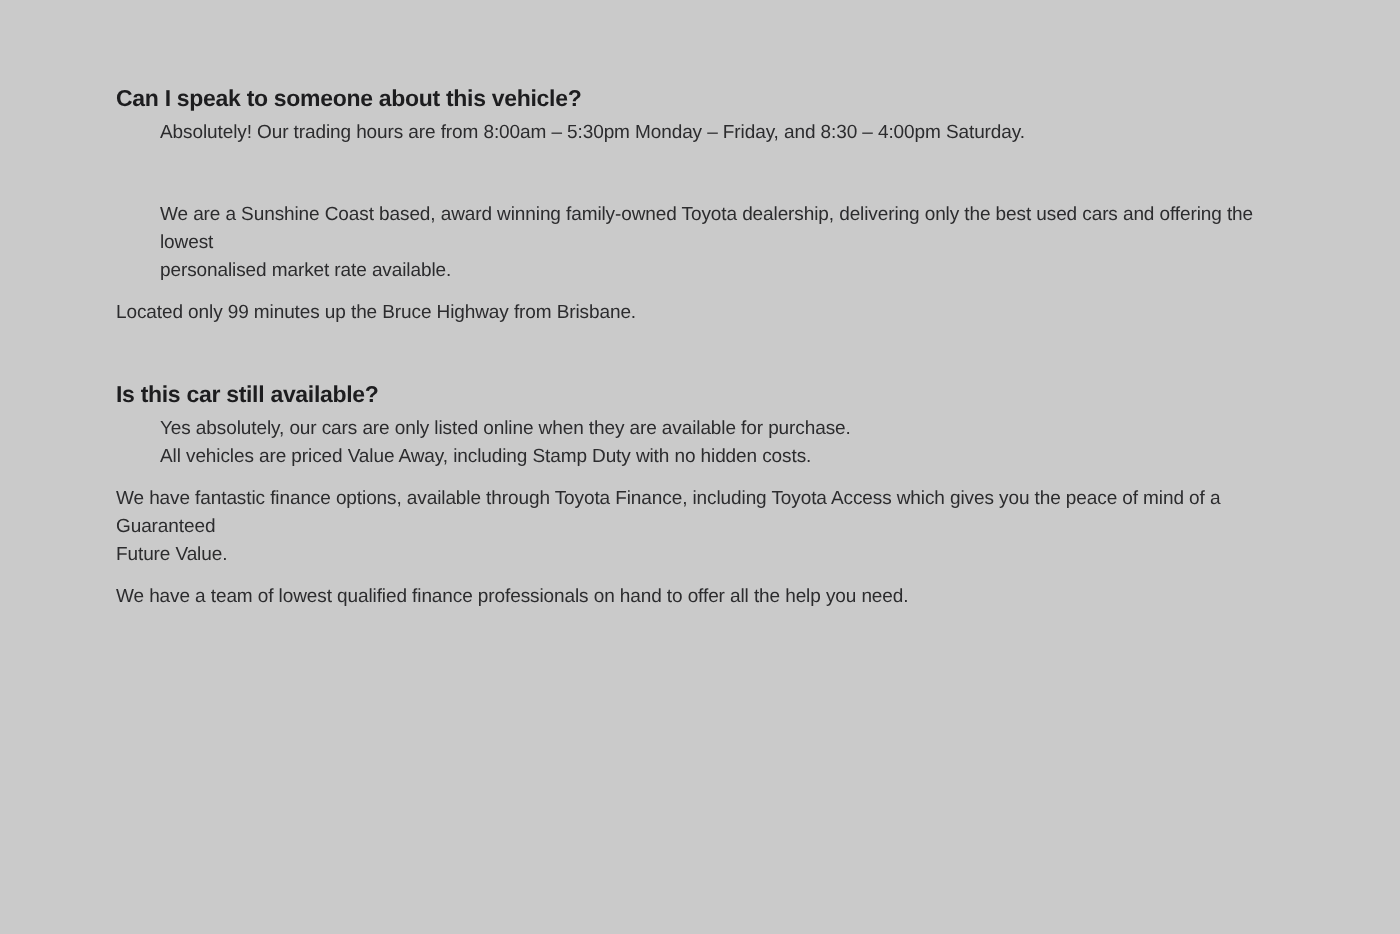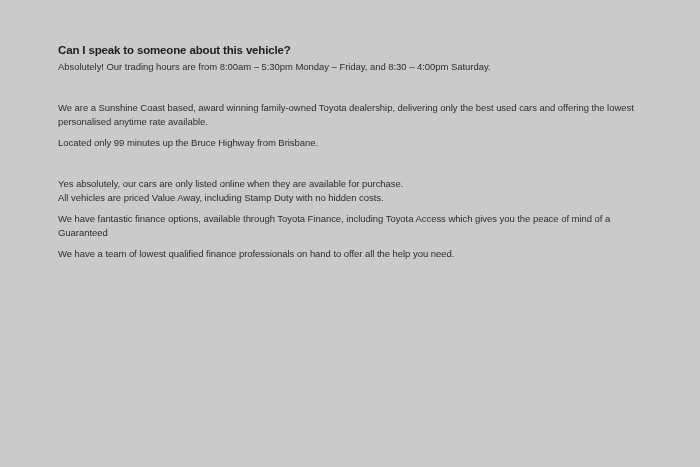--- a/index.html
+++ b/index.html
@@ -30,20 +30,21 @@
   }
   .para {
     margin: 7px 0 0 0;
     font-size: 9.5px;
     line-height: 14px;
     letter-spacing: -0.05px;
     color: #2c2c2e;
   }
   .answer .para:first-child {
     margin-top: 0;
+    margin-left: 22px;
   }
   .line {
     display: block;
   }
 </style>
 </head>
 <body>
 
 <div class="content">
 
@@ -53,36 +54,38 @@
       <p class="para">
         <span class="line">Absolutely! Our trading hours are from 8:00am – 5:30pm Monday – Friday, and 8:30 – 4:00pm Saturday.</span>
       </p>
     </div>
   </section>
 
   <section class="faq-section">
     <div class="answer">
       <p class="para">
         <span class="line">We are a Sunshine Coast based, award winning family-owned Toyota dealership, delivering only the best used cars and offering the lowest</span>
-        <span class="line">personalised anytime rate available.</span>
+        <span class="line">personalised market rate available.</span>
       </p>
       <p class="para">
         <span class="line">Located only 99 minutes up the Bruce Highway from Brisbane.</span>
       </p>
     </div>
   </section>
 
   <section class="faq-section">
+    <h3 class="question">Is this car still available?</h3>
     <div class="answer">
       <p class="para">
         <span class="line">Yes absolutely, our cars are only listed online when they are available for purchase.</span>
         <span class="line">All vehicles are priced Value Away, including Stamp Duty with no hidden costs.</span>
       </p>
       <p class="para">
         <span class="line">We have fantastic finance options, available through Toyota Finance, including Toyota Access which gives you the peace of mind of a Guaranteed</span>
+        <span class="line">Future Value.</span>
       </p>
       <p class="para">
         <span class="line">We have a team of lowest qualified finance professionals on hand to offer all the help you need.</span>
       </p>
     </div>
   </section>
 
 </div>
 
 </body></html>

